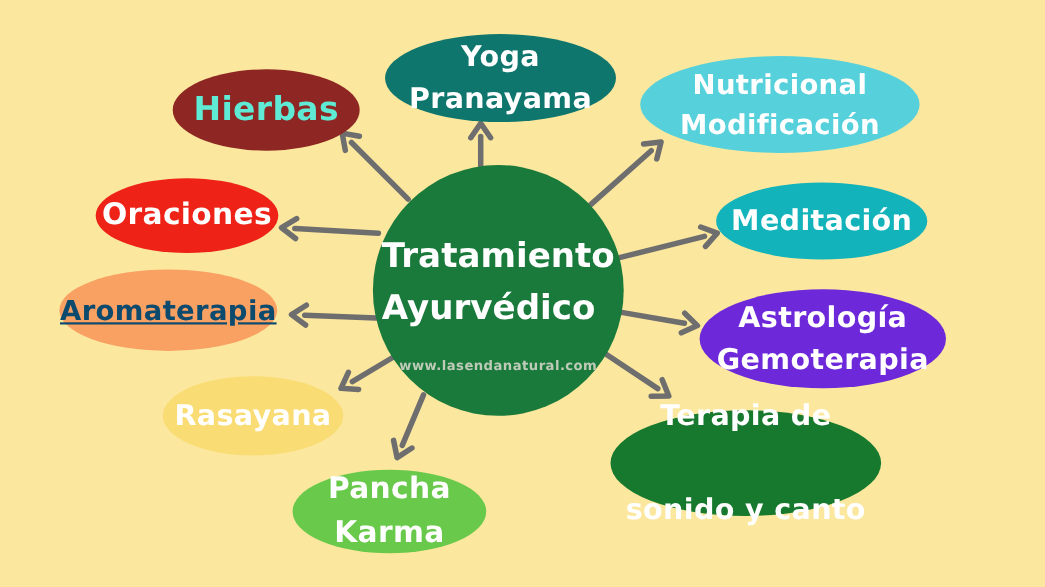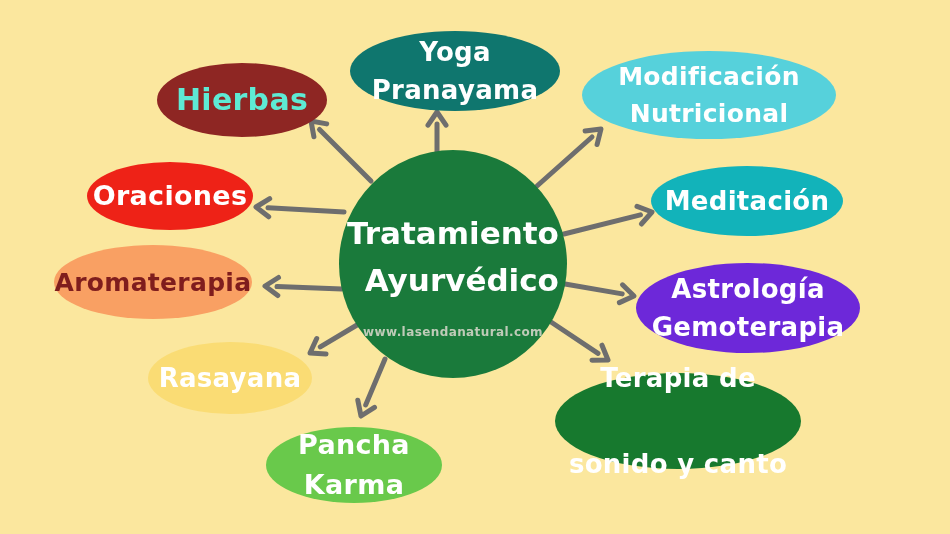--- a/index.html
+++ b/index.html
@@ -44,21 +44,21 @@
   .center-circle {
     position: absolute;
     left: 339px; top: 150px;
     width: 228px; height: 228px;
     border-radius: 50%;
     display: flex;
     flex-direction: column;
     align-items: center;
     box-sizing: border-box;
     padding-top: 60px;
-    text-align: right;
+    text-align: left;
   }
   .center-title {
     color: #ffffff;
     font-weight: 700;
     font-size: 31px;
     line-height: 47px;
     white-space: nowrap;
   }
   .center-url {
     margin-top: 21px;
@@ -120,22 +120,22 @@
     <div class="line">Hierbas</div>
     <div class="line"></div>
   </div>
 
   <div class="node" id="node-yoga" style="background: #0f766e; color: rgb(255, 255, 255);">
     <div class="line">Yoga</div>
     <div class="line">Pranayama</div>
   </div>
 
   <div class="node" id="node-modificacion" style="background: rgb(86, 209, 219); color: rgb(255, 255, 255);">
+    <div class="line">Nutricional</div>
     <div class="line">Modificación</div>
-    <div class="line">Nutricional</div>
   </div>
 
   <div class="node" id="node-meditacion" style="background: rgb(18, 179, 186); color: rgb(255, 255, 255);">
     <div class="line">Meditación</div>
     <div class="line"></div>
   </div>
 
   <div class="node" id="node-astrologia" style="background: #6d28d9; color: rgb(255, 255, 255);">
     <div class="line">Astrología</div>
     <div class="line">Gemoterapia</div>
@@ -149,21 +149,21 @@
   <div class="node" id="node-rasayana" style="background: rgb(250, 220, 116); color: rgb(255, 255, 255);">
     <div class="line">Rasayana</div>
     <div class="line"></div>
   </div>
 
   <div class="node" id="node-pancha" style="background: rgb(105, 201, 75); color: rgb(255, 255, 255);">
     <div class="line">Pancha</div>
     <div class="line">Karma</div>
   </div>
 
-  <div class="node" id="node-aromaterapia" style="background: rgb(249, 160, 99); color: #7f1d1d;">
+  <div class="node" id="node-aromaterapia" style="background: rgb(249, 160, 99); color: #0c4a6e; text-decoration: underline;">
     <div class="line">Aromaterapia</div>
     <div class="line"></div>
   </div>
 
   <div class="node" id="node-oraciones" style="background: rgb(238, 34, 23); color: rgb(255, 255, 255);">
     <div class="line">Oraciones</div>
     <div class="line"></div>
   </div>
 
   <div class="center-circle" style="background: rgb(26, 122, 59);">

